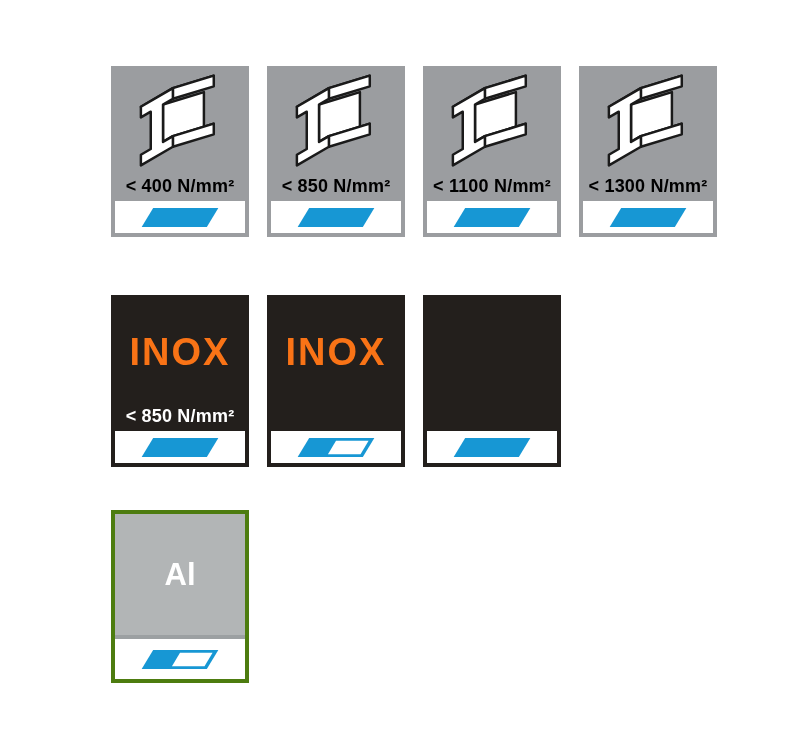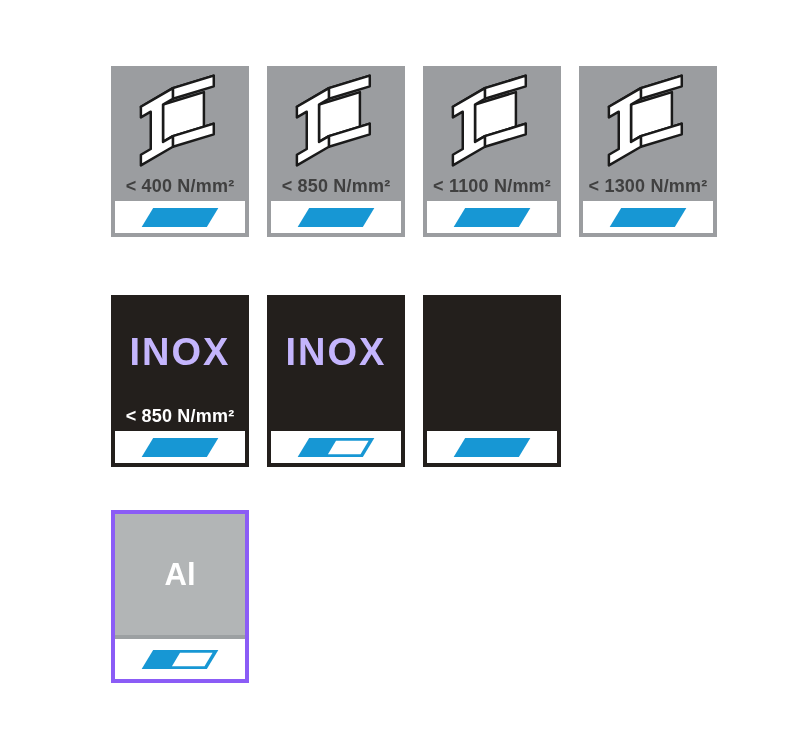--- a/index.html
+++ b/index.html
@@ -9,34 +9,34 @@
   .tile.gray{background:#9b9da0;}
   .tile.black{background:#231f1c;}
   .row1{top:66px;height:171px;}
   .row2{top:295px;height:172px;}
   .c1{left:111px;} .c2{left:267px;} .c3{left:423px;} .c4{left:579px;}
 
   .ibeam{display:block;margin:7px auto 0;width:96px;height:auto;}
 
   .label{position:absolute;left:0;right:0;bottom:40px;text-align:center;
          font-weight:bold;font-size:18px;letter-spacing:0.2px;white-space:nowrap;}
-  .label.dark{color:#404040;}
+  .label.dark{color:#000000;}
   .label.light{color:#ffffff;}
 
   .strip{position:absolute;left:4px;right:4px;bottom:4px;height:32px;background:#ffffff;
          display:flex;align-items:center;justify-content:center;}
   .para{display:block;width:78px;height:23px;}
 
-  .inox-title{position:absolute;top:36px;left:0;right:0;text-align:center;color:#c4b5fd;
+  .inox-title{position:absolute;top:36px;left:0;right:0;text-align:center;color:#f97316;
               font-weight:bold;font-size:38px;letter-spacing:2px;}
   .cast-lines{position:absolute;top:13px;left:0;right:0;text-align:center;color:#ffffff;
               font-weight:bold;font-size:17px;line-height:35px;letter-spacing:0.5px;}
 
   .al-tile{position:absolute;left:111px;top:510px;width:138px;height:173px;
-           box-sizing:border-box;border:4px solid #8b5cf6;background:#b2b5b6;
+           box-sizing:border-box;border:4px solid #4d7c0f;background:#b2b5b6;
            display:flex;flex-direction:column;}
   .al-body{flex:1;display:flex;align-items:center;justify-content:center;
            color:#ffffff;font-weight:bold;font-size:31px;}
   .al-strip{height:40px;border-top:4px solid #9ca0a2;background:#ffffff;
             display:flex;align-items:center;justify-content:center;}
 </style>
 </head>
 <body>
 
 <div class="canvas">

